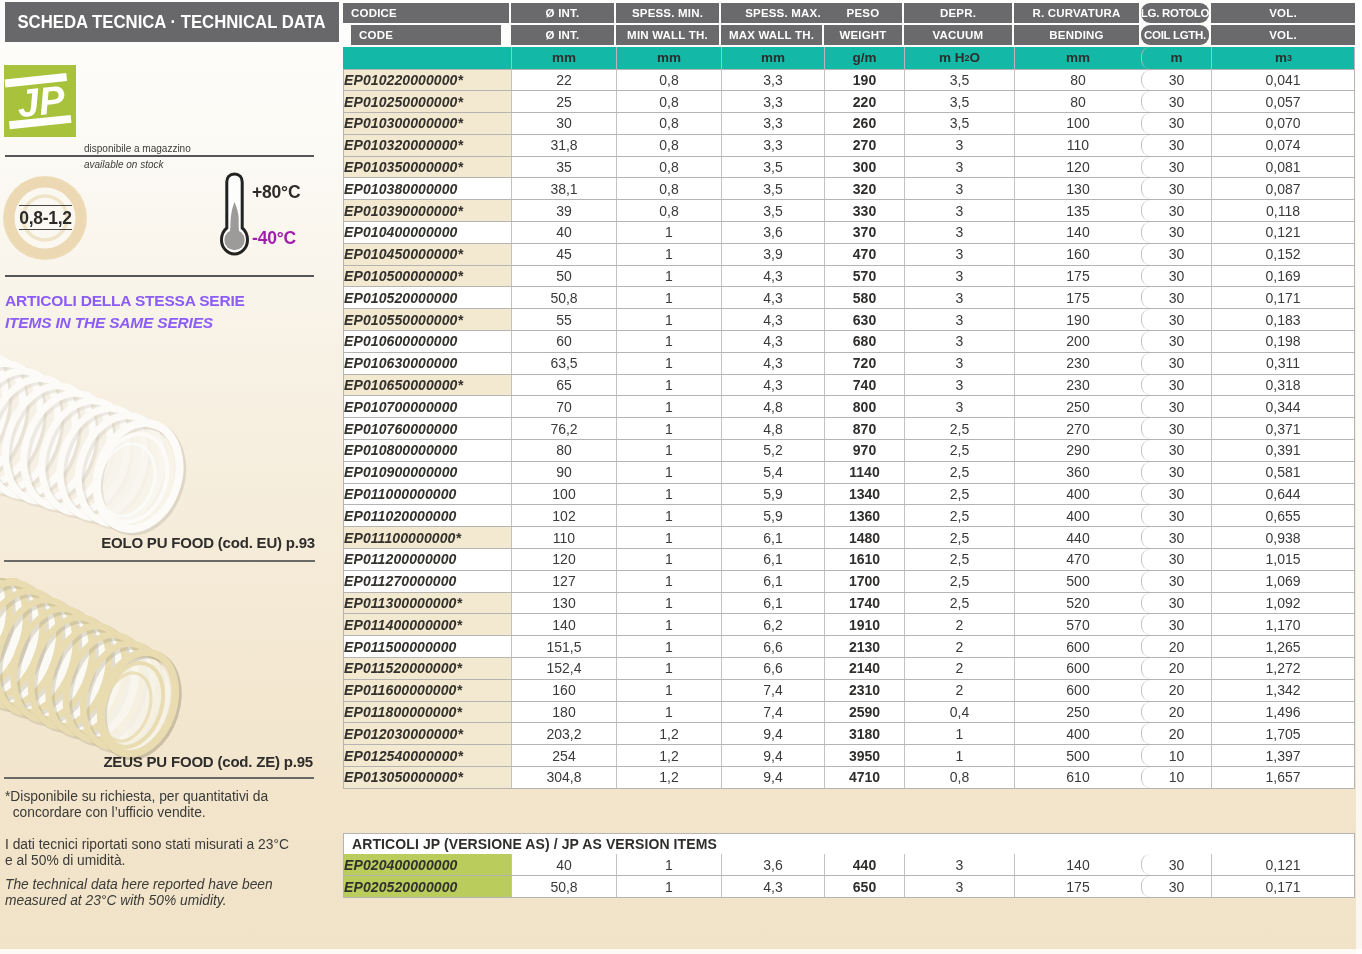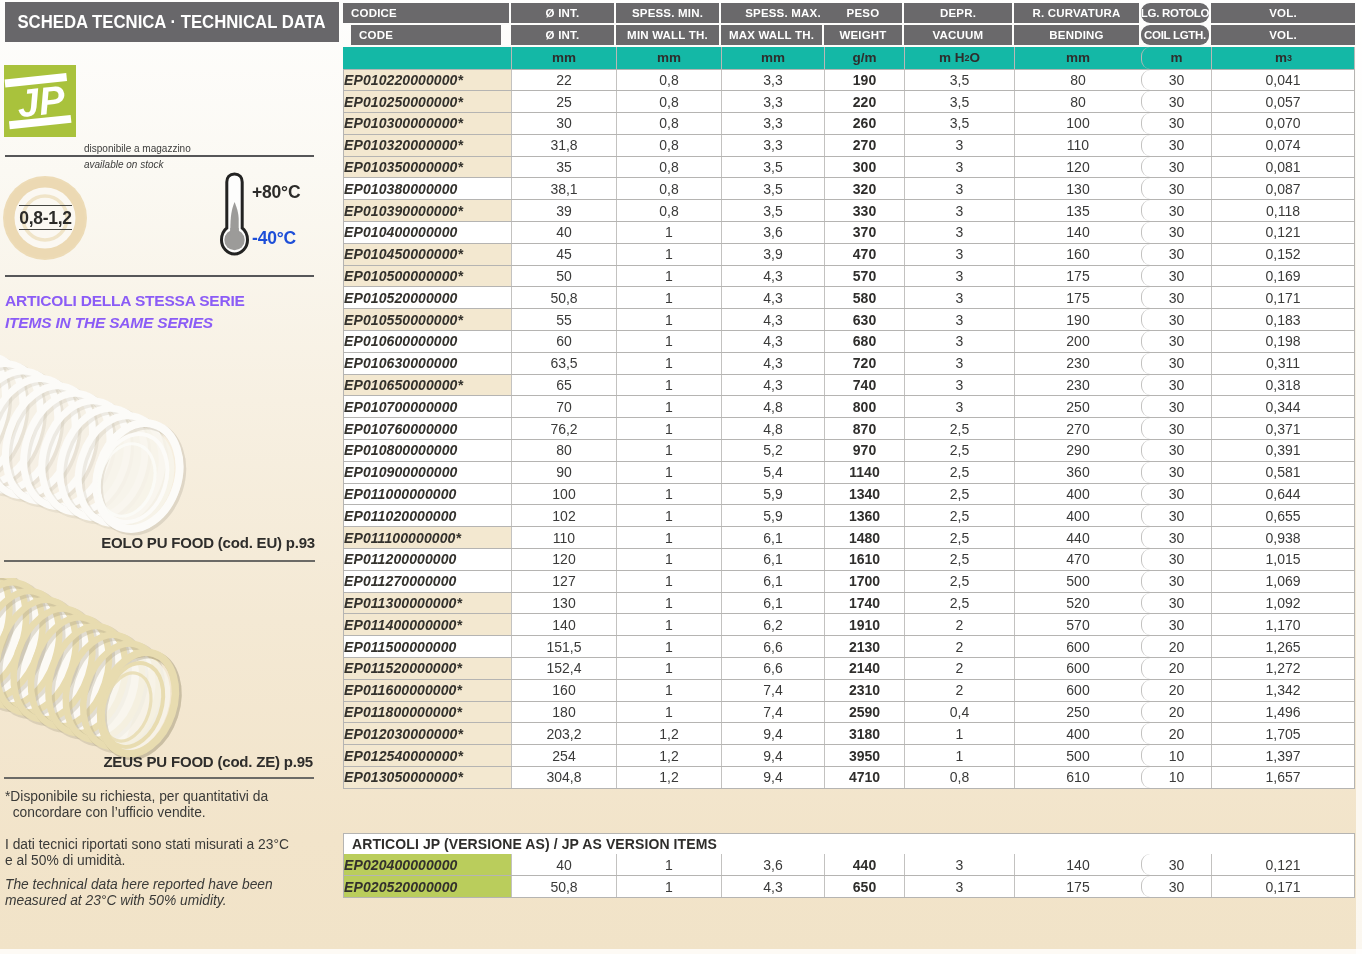--- a/index.html
+++ b/index.html
@@ -26,21 +26,21 @@
 #hr1 { top:155px; }
 #hr2 { top:275px; }
 #hr3 { left:4px; top:560px; width:311px; height:1.5px; background:#6b6a66; }
 #hr4 { left:4px; top:777px; width:310px; height:1.5px; background:#6b6a66; }
 #ring { left:2px; top:175px; }
 #ringtxt { left:19px; top:205px; width:53px; color:#2c2b29; font-weight:bold; font-size:17.5px;
   border-top:1.5px solid #454541; border-bottom:1.5px solid #454541; text-align:center;
   padding-top:2px; height:25px; line-height:21px; letter-spacing:-0.3px;}
 #thermo { left:220px; top:172px; }
 #t80 { left:252px; top:182px; font-weight:bold; font-size:17.5px; color:#2c2b29; letter-spacing:-0.2px; }
-#t40 { left:252px; top:228px; font-weight:bold; font-size:17.5px; color:#1d4ed8; letter-spacing:-0.2px; }
+#t40 { left:252px; top:228px; font-weight:bold; font-size:17.5px; color:#a21caf; letter-spacing:-0.2px; }
 #serie { left:5px; top:290px; font-size:15.5px; font-weight:bold; color:#8b5cf6; line-height:21.5px; letter-spacing:-0.2px; }
 #serie .it { font-style:italic; }
 #hose1 { left:0px; top:345px; }
 #hose2 { left:0px; top:578px; }
 #eolo { left:0px; top:534px; width:315px; text-align:right; font-weight:bold; font-size:15px; color:#2e2d2b; letter-spacing:-0.2px; }
 #zeus { left:0px; top:753px; width:313px; text-align:right; font-weight:bold; font-size:15px; color:#2e2d2b; letter-spacing:-0.2px; }
 #foot { left:5px; top:789px; font-size:13.8px; color:#3a3a38; line-height:16.4px; width:330px; }
 #foot .it { font-style:italic; }
 #foot p { margin:0; }
 #foot .gap1 { height:3px; }

